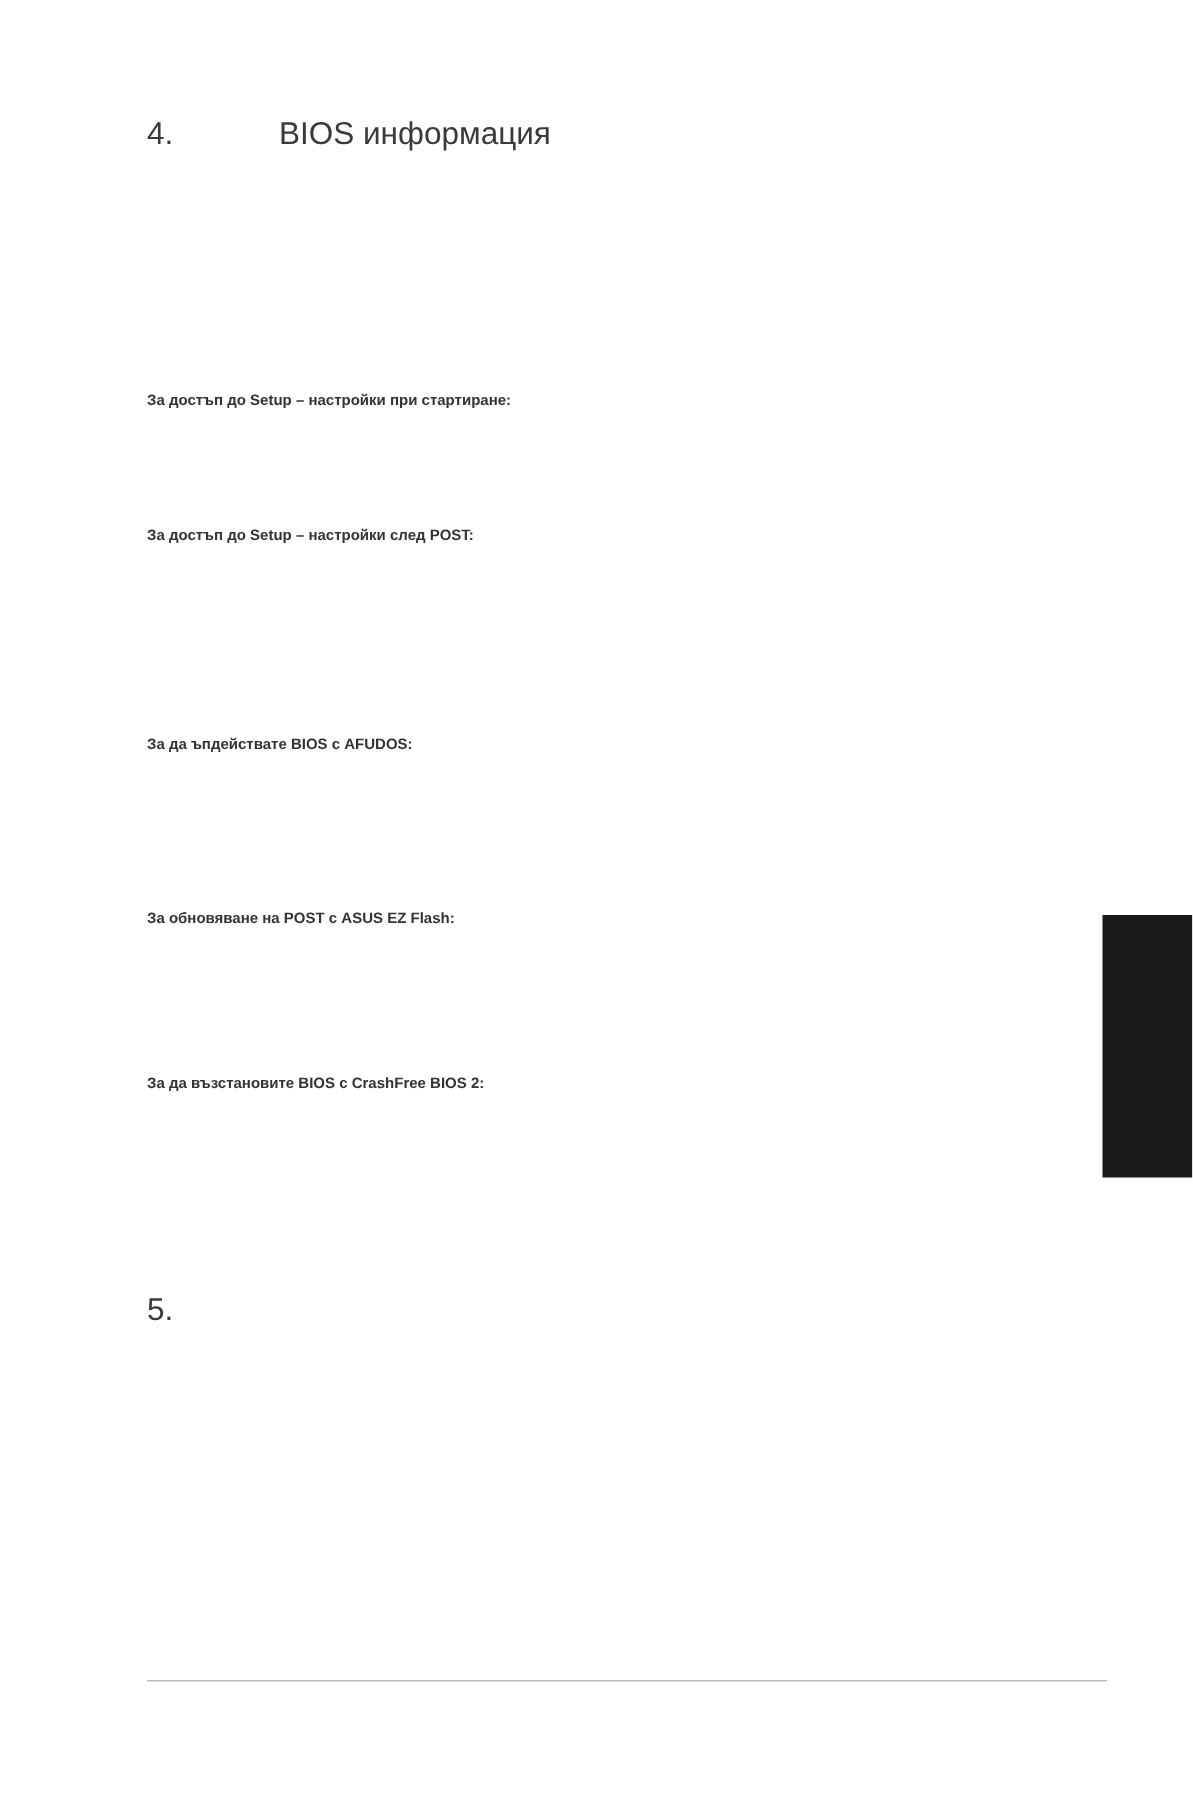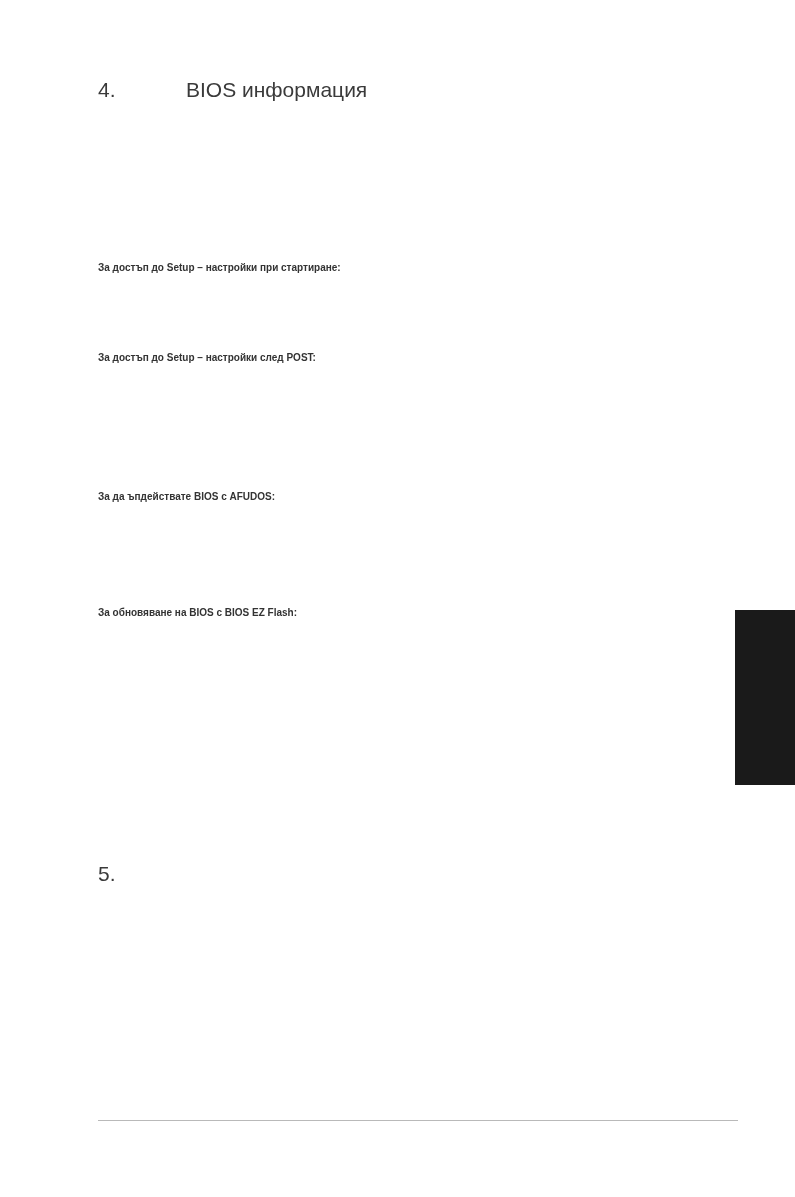--- a/index.html
+++ b/index.html
@@ -81,21 +81,22 @@
   <div class="edge-tab"></div>
 
   <div class="section-heading" id="heading-bios">
     <div class="section-num">4.</div>
     <div class="section-title">BIOS информация</div>
   </div>
 
   <div class="para" id="p1">За достъп до Setup – настройки при стартиране:</div>
   <div class="para" id="p2">За достъп до Setup – настройки след POST:</div>
   <div class="para" id="p3">За да ъпдействате BIOS с AFUDOS:</div>
-  <div class="para" id="p4">За обновяване на  BIOS с BIOS EZ Flash:</div>
+  <div class="para" id="p4">За обновяване на  POST с ASUS EZ Flash:</div>
+  <div class="para" id="p5">За да възстановите BIOS с CrashFree BIOS 2:</div>
 
   <div class="section-heading" id="heading-cd">
     <div class="section-num">5.</div>
   </div>
 
   <div class="footer-rule"></div>
 
 </div>
 
 </body></html>

